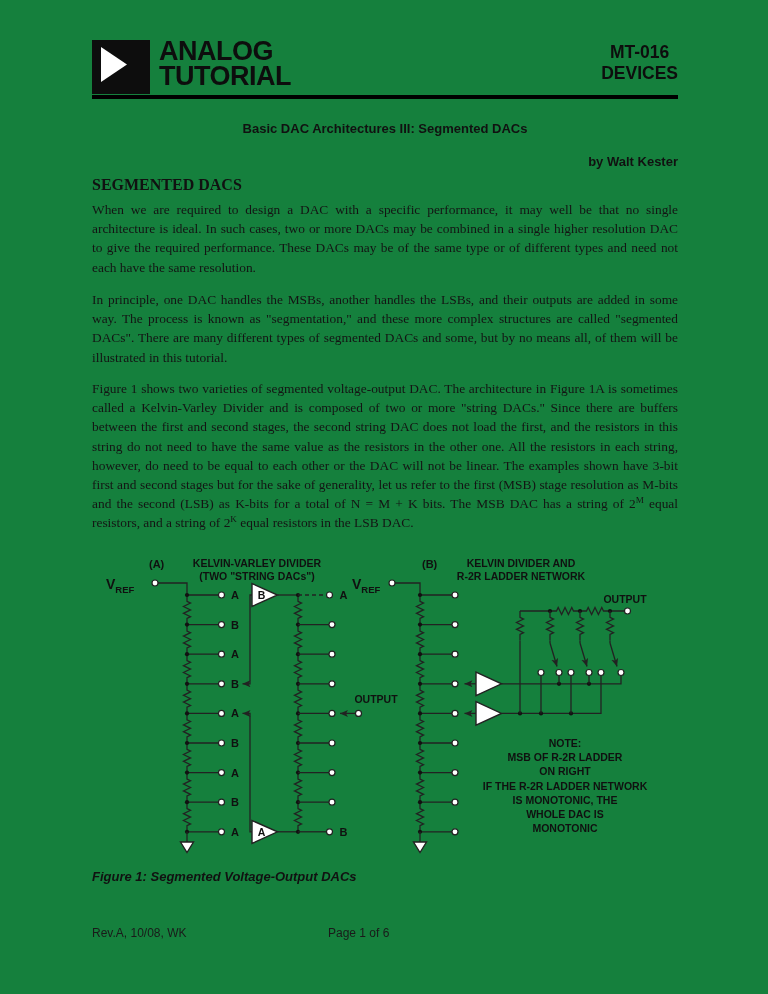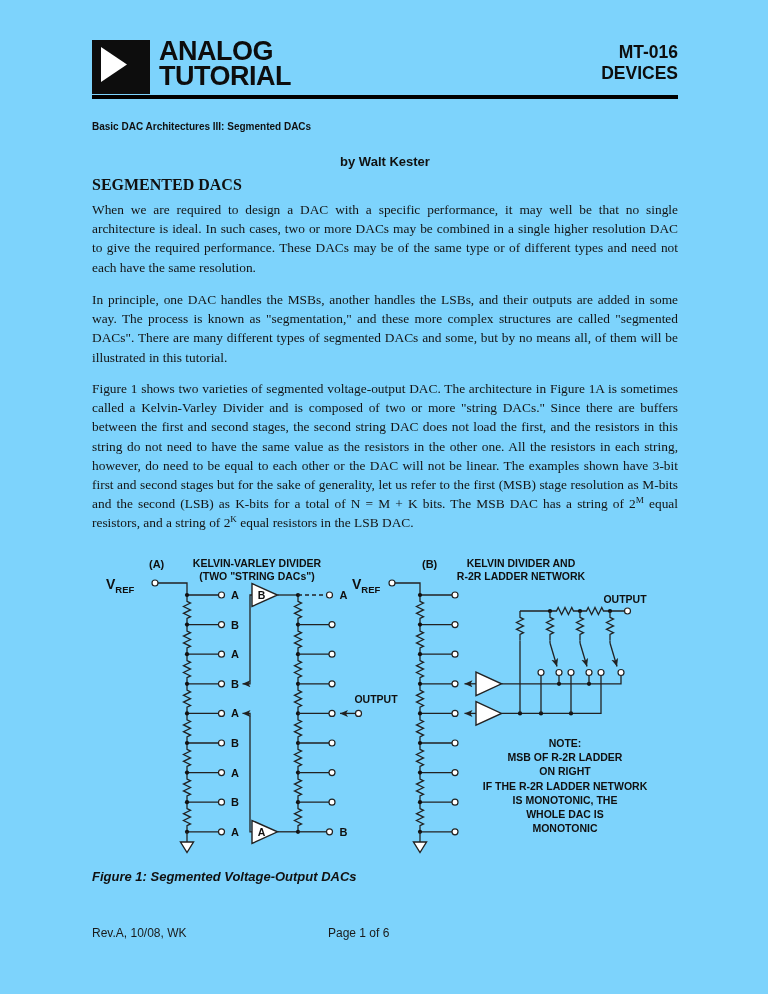--- a/index.html
+++ b/index.html
@@ -1,33 +1,33 @@
 <!DOCTYPE html>
 <html><head>
 <meta charset="utf-8">
 <style>
   * { margin:0; padding:0; box-sizing:border-box; }
   html,body { background:#888; }
   .page {
     position:relative; width:768px; height:994px; margin:0 auto;
-    background:#7dd3fc; overflow:hidden; color:#111;
+    background:#15803d; overflow:hidden; color:#111;
     font-family:"Liberation Serif", serif;
   }
   .abs { position:absolute; }
   
   .brand { left:159px; top:39px; font-family:"Liberation Sans",sans-serif;
     font-weight:bold; font-size:27px; line-height:25px; letter-spacing:-0.5px; color:#0d0d0d; }
-  .docid { right:90px; top:42px; text-align:right; font-family:"Liberation Sans",sans-serif;
+  .docid { right:90px; top:42px; text-align:center; font-family:"Liberation Sans",sans-serif;
     font-weight:bold; font-size:17.5px; line-height:21px; color:#0d0d0d; }
   .rule { left:92px; top:95px; width:586px; height:3px;
     border-top:2.5px solid #000; border-bottom:2px solid #000; }
   
-  .title { left:92px; top:121px; width:586px; 
-    font-family:"Liberation Sans",sans-serif; font-weight:bold; font-size:10px; }
-  .byline { left:92px; top:154px; width:586px; text-align:center;
+  .title { left:92px; top:121px; width:586px; text-align:center;
+    font-family:"Liberation Sans",sans-serif; font-weight:bold; font-size:13px; }
+  .byline { left:92px; top:154px; width:586px; text-align:right;
     font-family:"Liberation Sans",sans-serif; font-weight:bold; font-size:13px; }
   .sechead { left:92px; top:176px; font-weight:bold; font-size:16px; }
   .para { left:92px; width:586px; font-size:13.4px; line-height:19.2px;
     text-align:justify; color:#141414; }
   .para sup { font-size:68%; line-height:0; vertical-align:super; }
   #p1 { top:200px; } #p2 { top:290px; } #p3 { top:379px; }
   
   .figsvg { left:0; top:552px; }
   svg text { font-family:"Liberation Sans",sans-serif; font-weight:bold; fill:#101010; }
   .t10 { font-size:10.5px; } .t11 { font-size:11px; }

